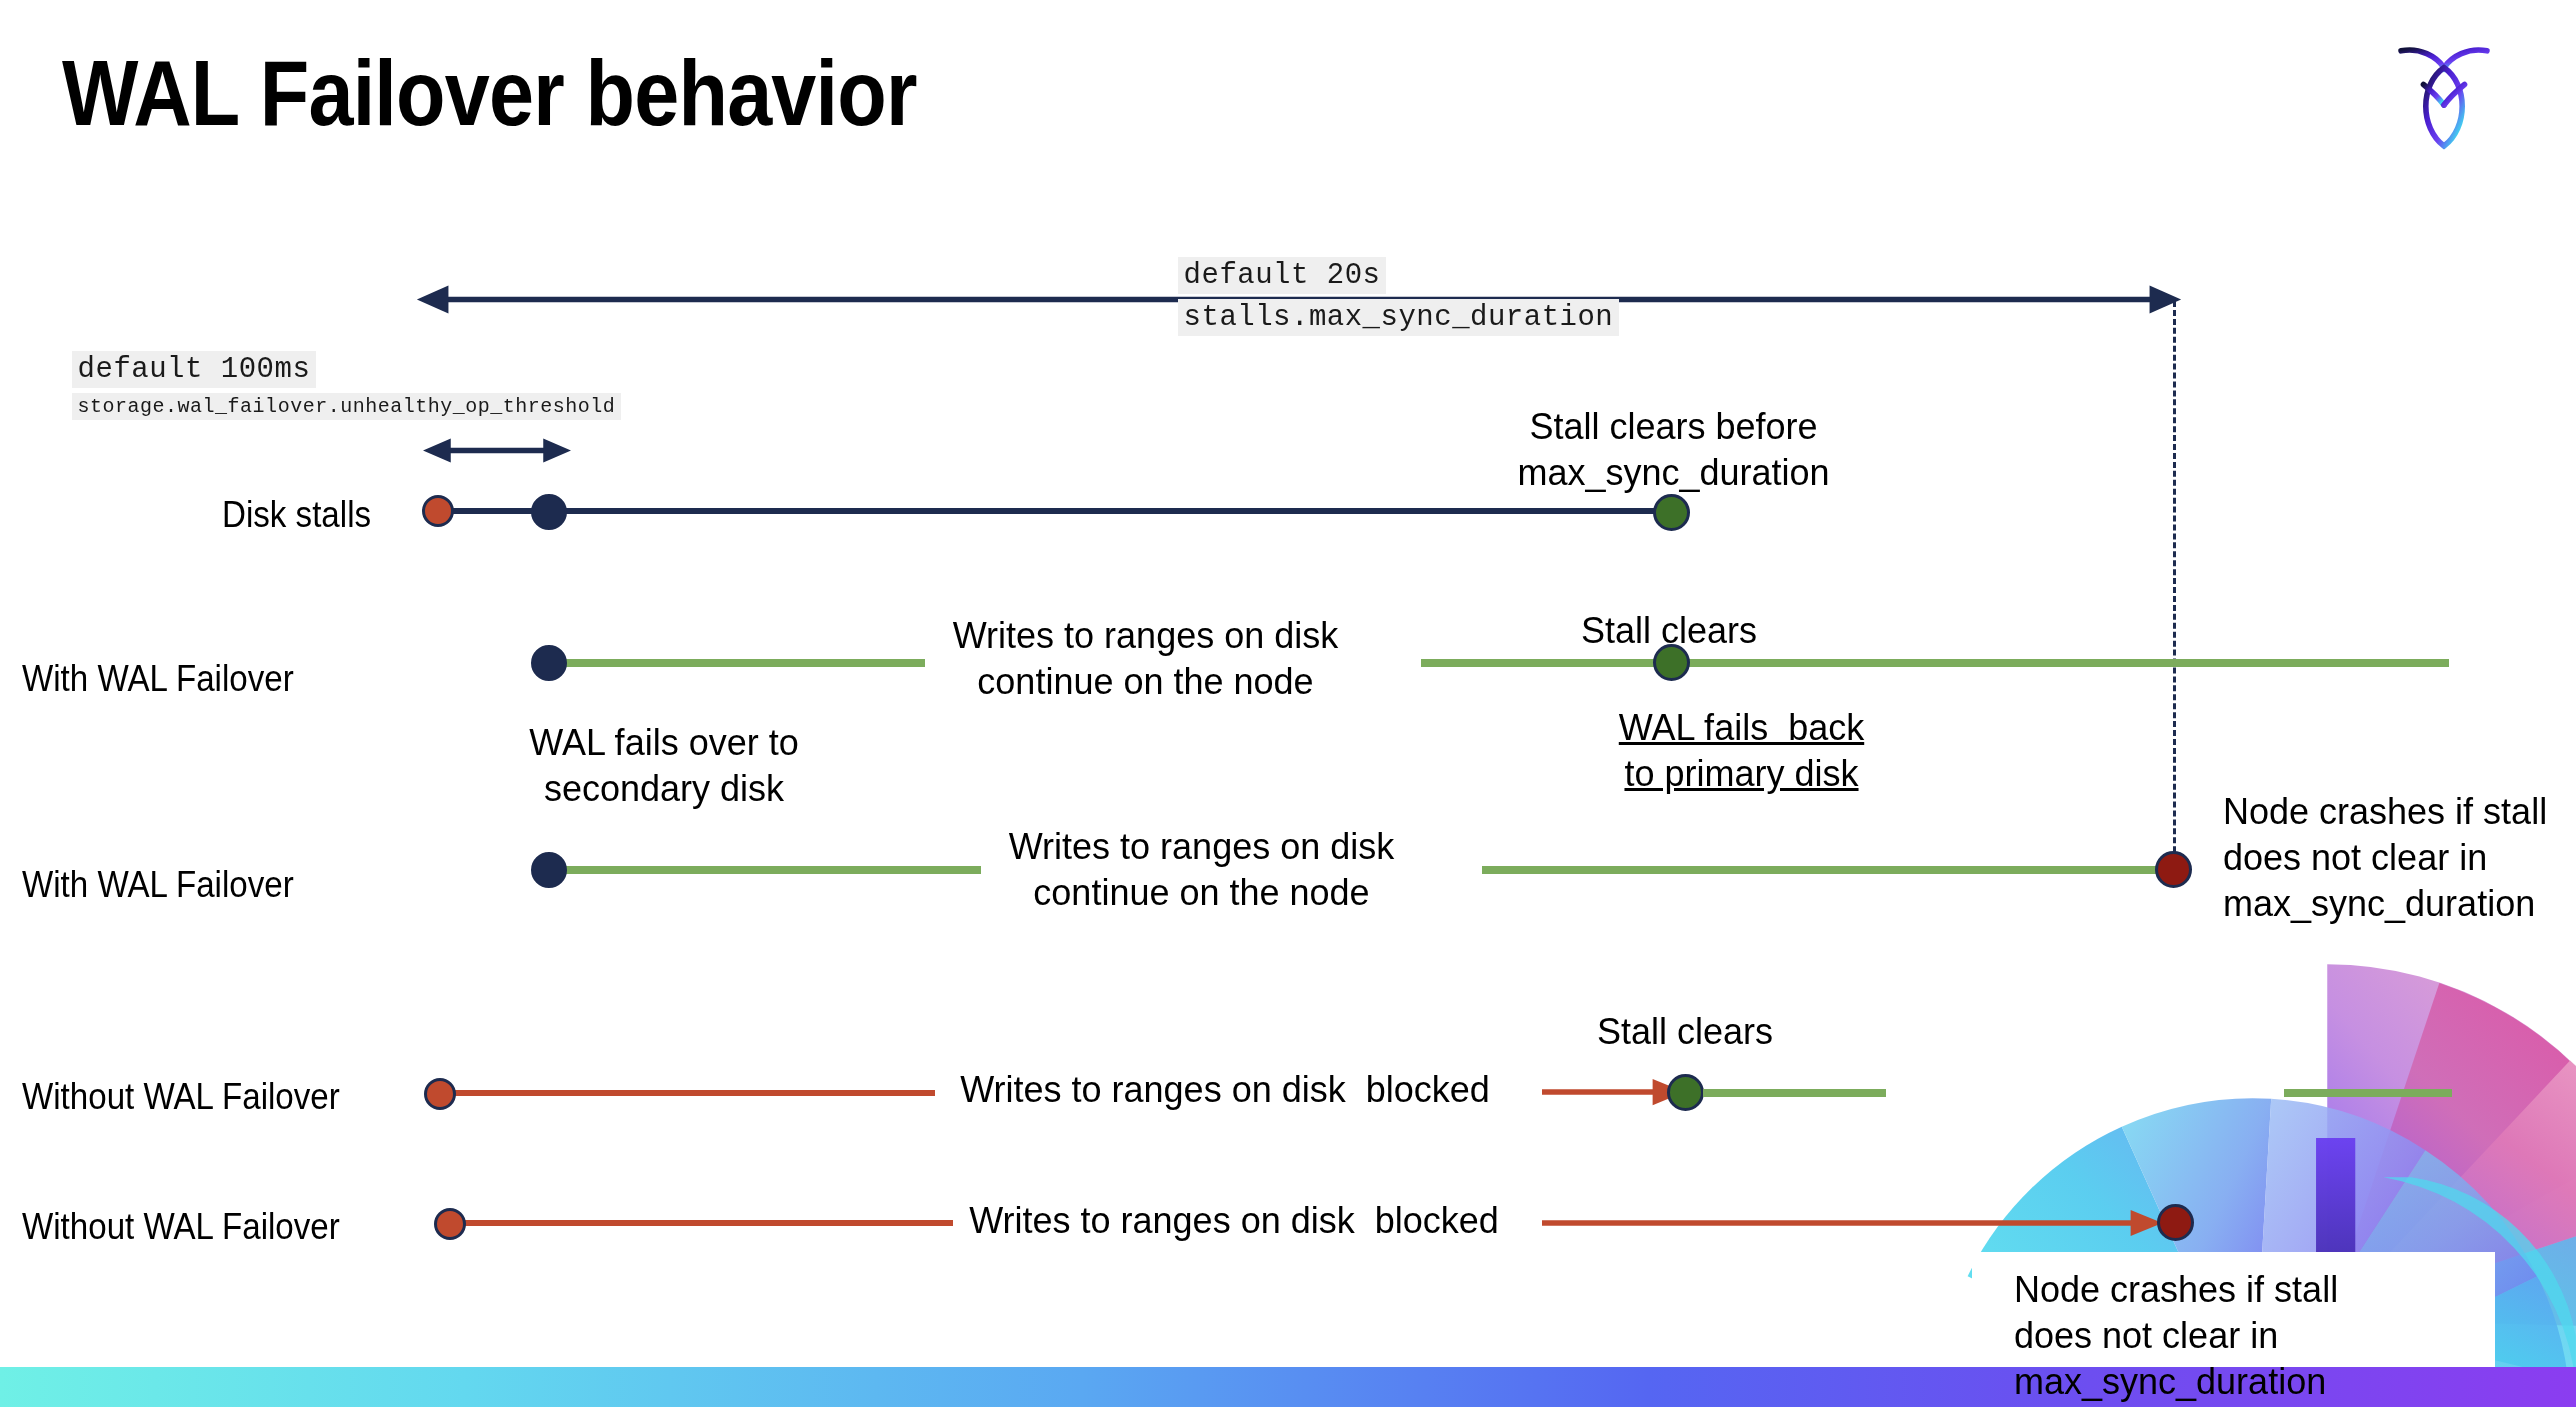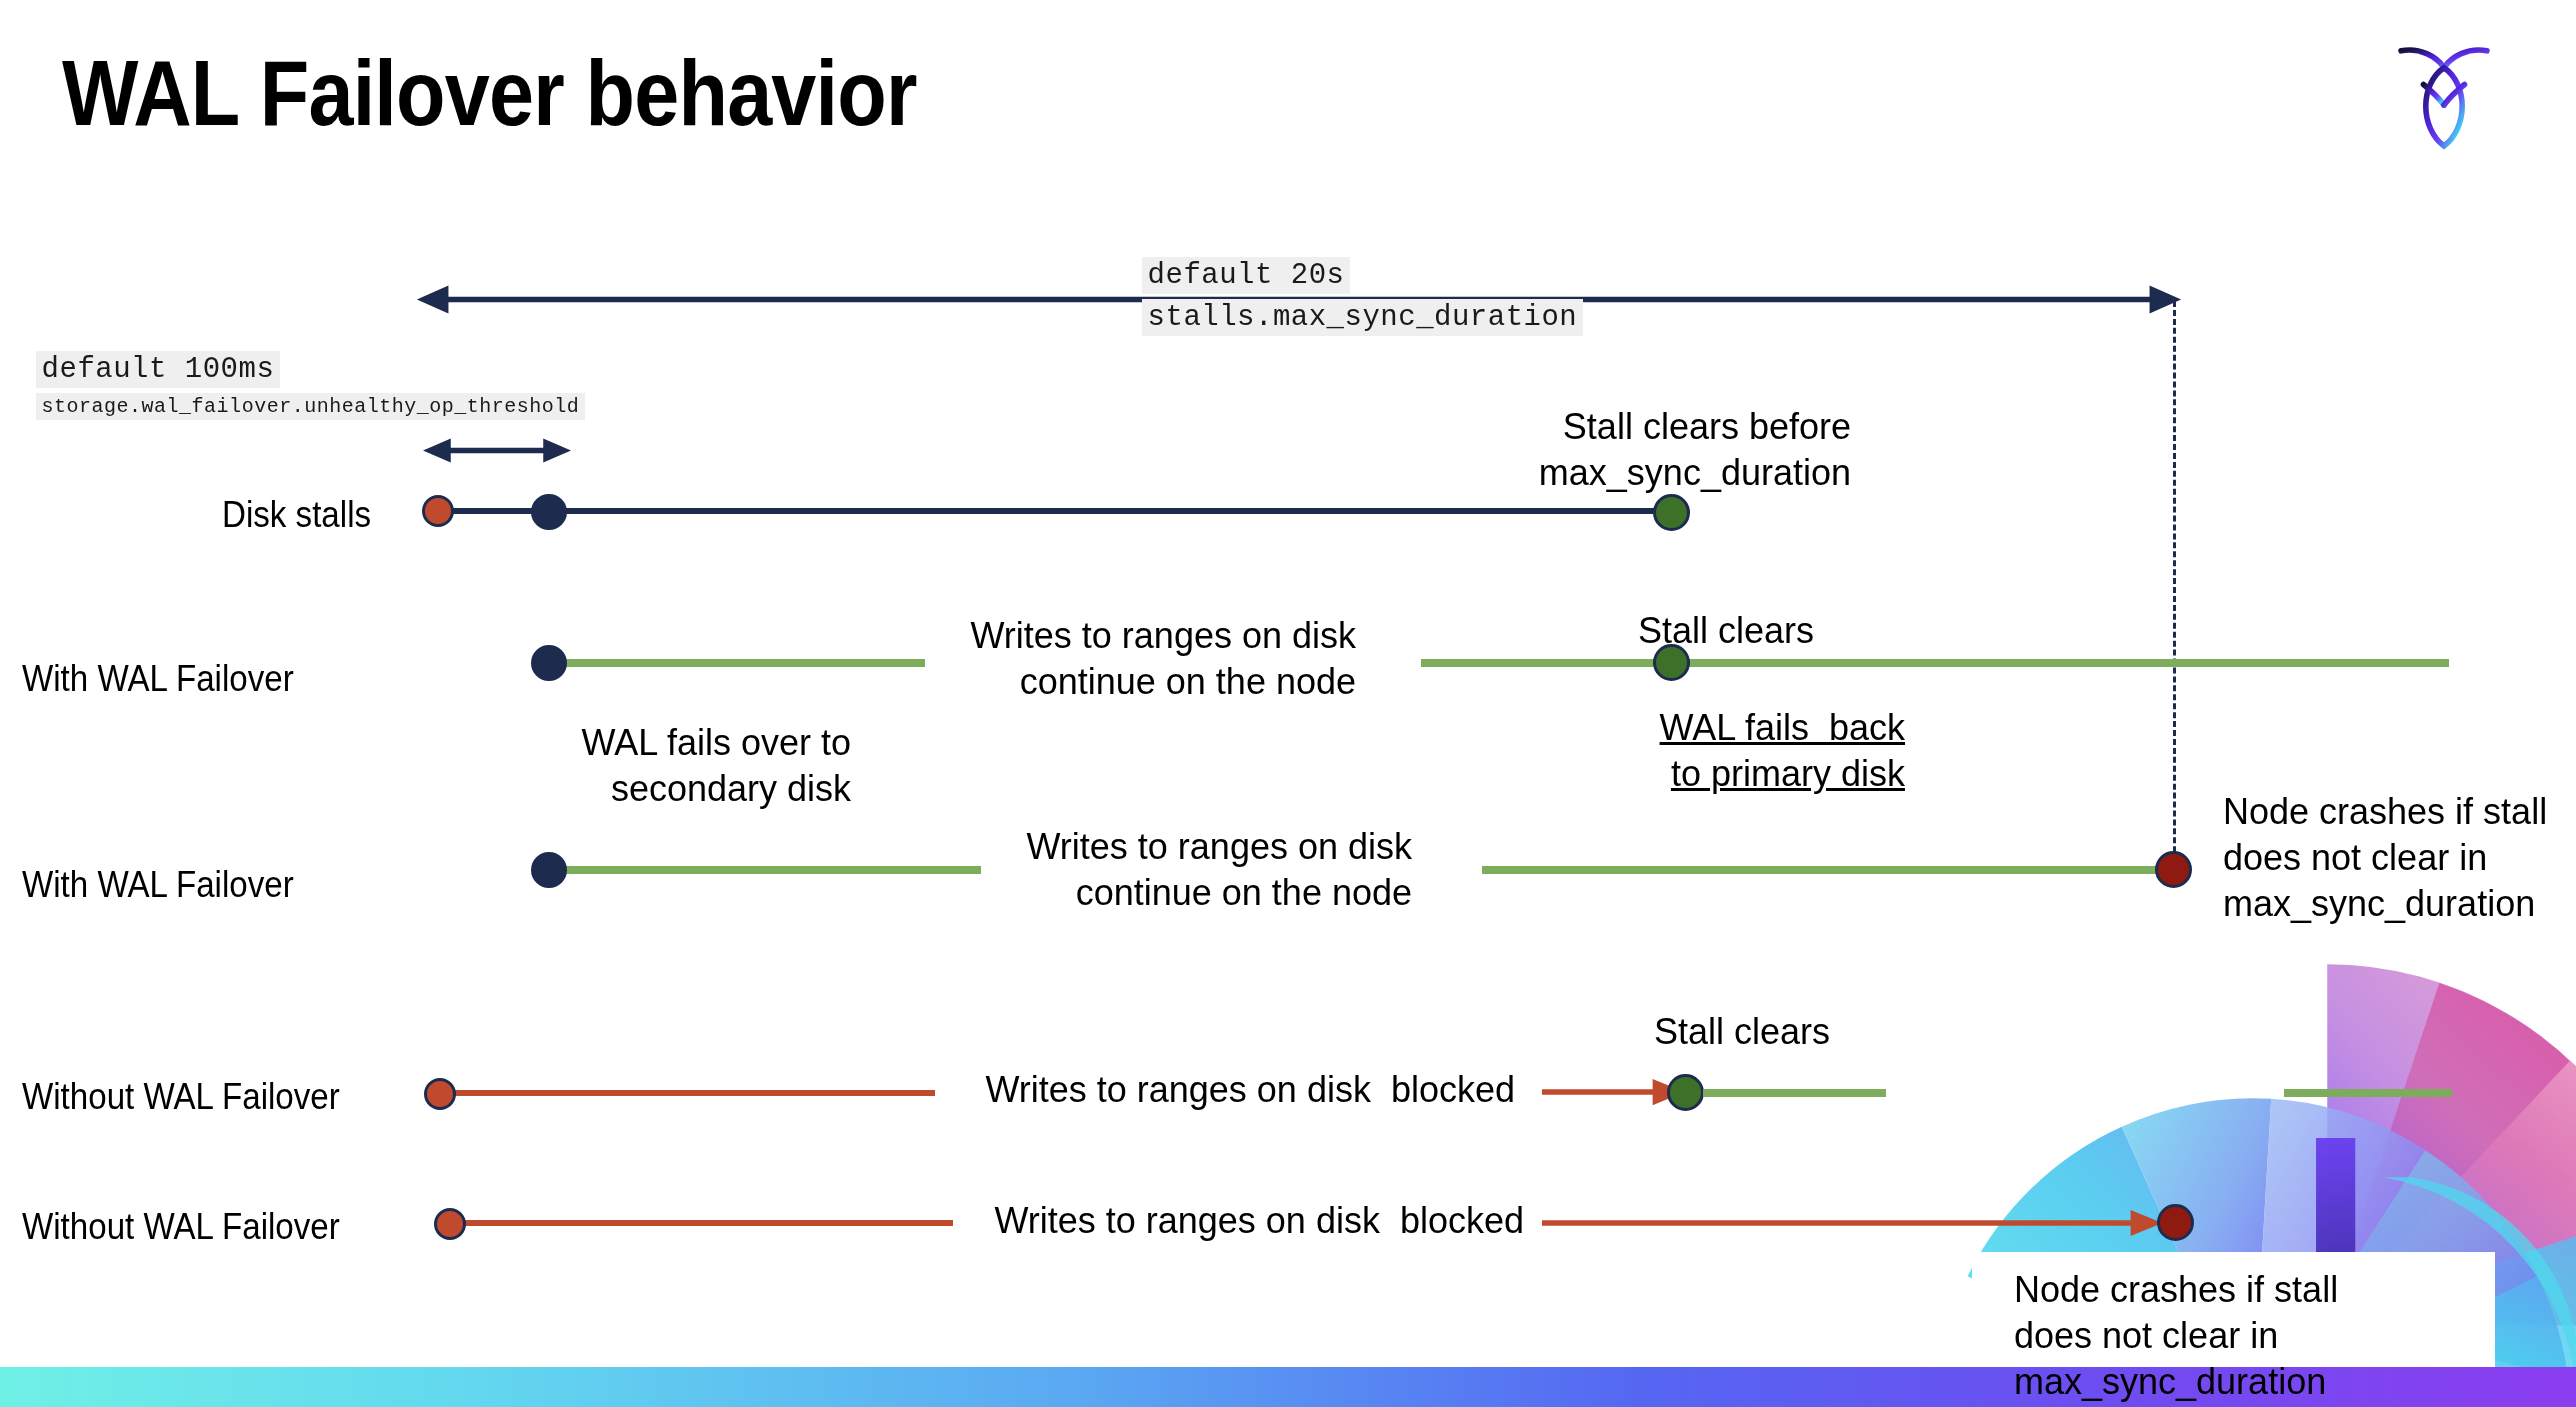--- a/index.html
+++ b/index.html
@@ -14,34 +14,34 @@
          transform:scaleX(.88);transform-origin:left top;}
 
   
   #logo{position:absolute;left:2388px;top:30px;width:112px;height:122px;}
 
   
   #deco{position:absolute;left:1944px;top:897px;width:632px;height:510px;overflow:hidden;pointer-events:none;}
   #bottombar{position:absolute;left:0;top:1367px;width:2576px;height:41px;
     background:linear-gradient(90deg,#6ff0e6 0%,#63d8ef 18%,#5aa8f2 42%,#5566f2 64%,#6b4ff0 80%,#8b3df0 100%);}
   .code{position:absolute;white-space:pre;background:#efefef;color:#1a1a1a;
-        font-family:"Liberation Mono",monospace;letter-spacing:0.5px;}
+        font-family:"Liberation Mono",monospace;letter-spacing:0.5px;margin-left:36px;}
   .line{position:absolute;}
   .dot{position:absolute;border-radius:50%;box-sizing:border-box;}
   .navy-dot{background:#1d2b4f;border:2.8px solid #1d2b4f;}
   .orange-dot{background:#c04a2e;border:3.7px solid #1d2b4f;}
   .green-dot{background:#3d7028;border:3.7px solid #1d2b4f;}
   .darkred-dot{background:#8e1a12;border:3.7px solid #1d2b4f;}
   .navy-line{background:#1d2b4f;}
   .green-line{background:#7cac5c;}
   .red-line{background:#c04a2e;}
   .vdash{position:absolute;width:0;border-left:3.7px dashed #1d2b4f;}
   .rowlabel{position:absolute;font-size:36px;color:#000;white-space:nowrap;
             transform:scaleX(.92);transform-origin:left center;}
-  .note{position:absolute;font-size:36px;line-height:1.28;color:#000;text-align:right;white-space:pre;}
+  .note{position:absolute;font-size:36px;line-height:1.28;color:#000;text-align:center;white-space:pre;}
   .note-l{text-align:left;}
   svg{display:block;overflow:visible;}
   #crashbox{position:absolute;left:1972px;top:1252px;width:523px;height:155px;background:#fff;}
 </style>
 </head>
 <body>
 
 <div id="slide">
 
   <div id="deco">

